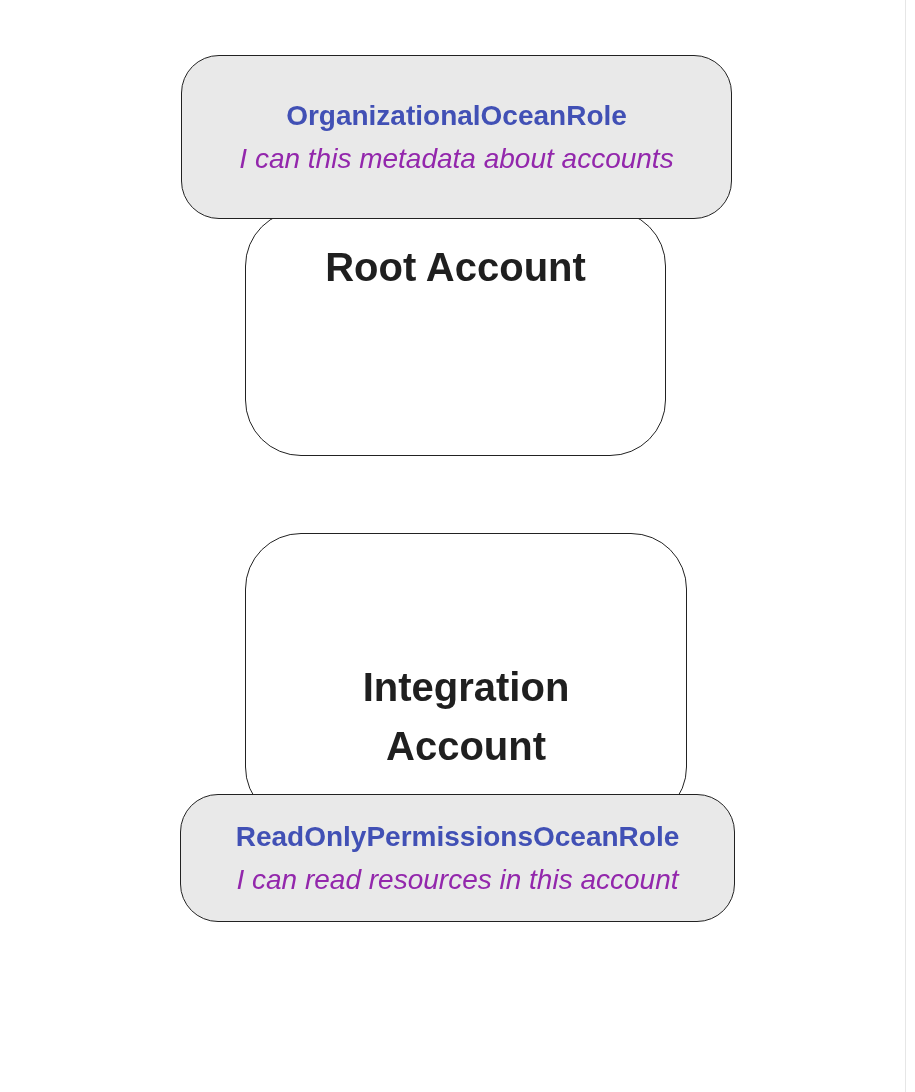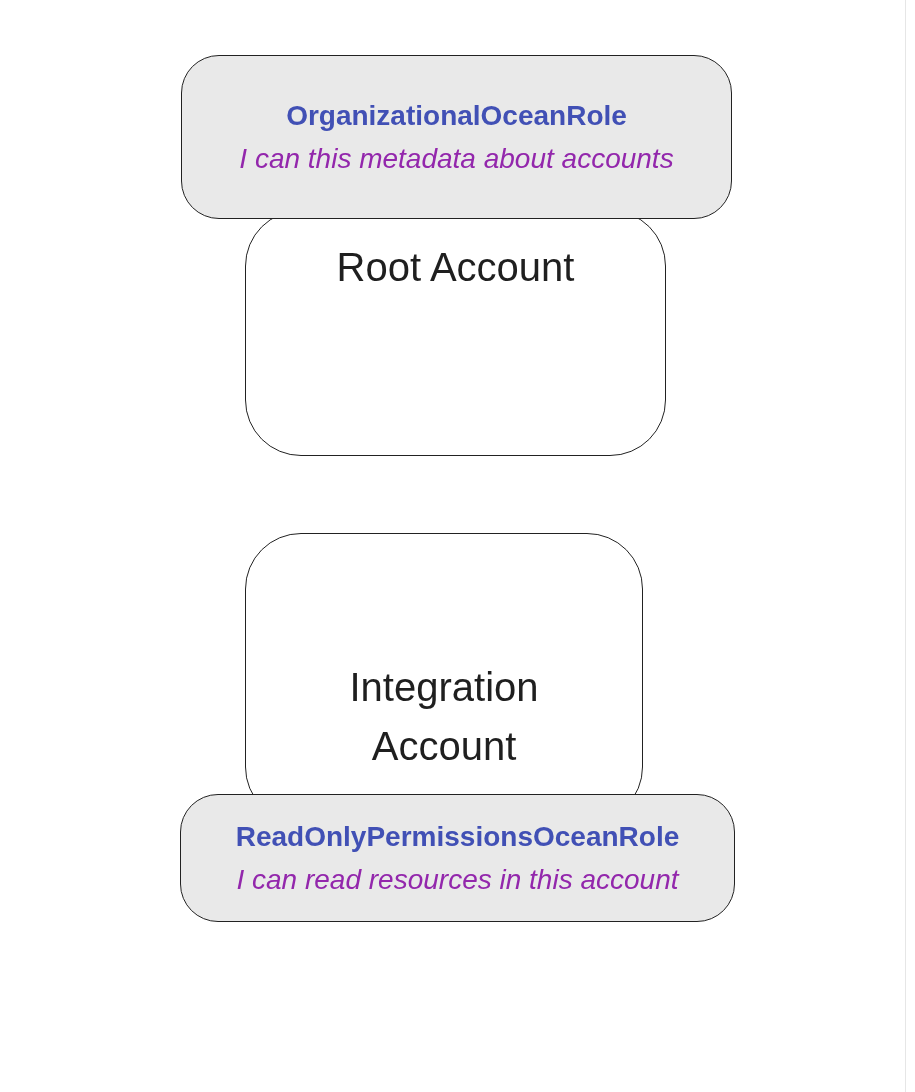--- a/index.html
+++ b/index.html
@@ -32,33 +32,33 @@
   .account-box.root {
     left: 245px;
     top: 210px;
     width: 421px;
     height: 246px;
     border-radius: 56px;
   }
   .account-box.integration {
     left: 245px;
     top: 533px;
-    width: 398px;
+    width: 442px;
     height: 290px;
     border-radius: 56px;
   }
   .account-label {
     position: absolute;
     left: 0;
     width: 100%;
     text-align: center;
     color: var(--account-text, #1f1f1f);
     font-size: 40px;
     line-height: 59px;
-    font-weight: 400;
+    font-weight: 700;
   }
   .account-box.root .account-label {
     top: 34px;       
     line-height: 44px;
   }
   .account-box.integration .account-label {
     top: 124px;      
     left: 50%;
     width: 330px;
     margin-left: -165px;

